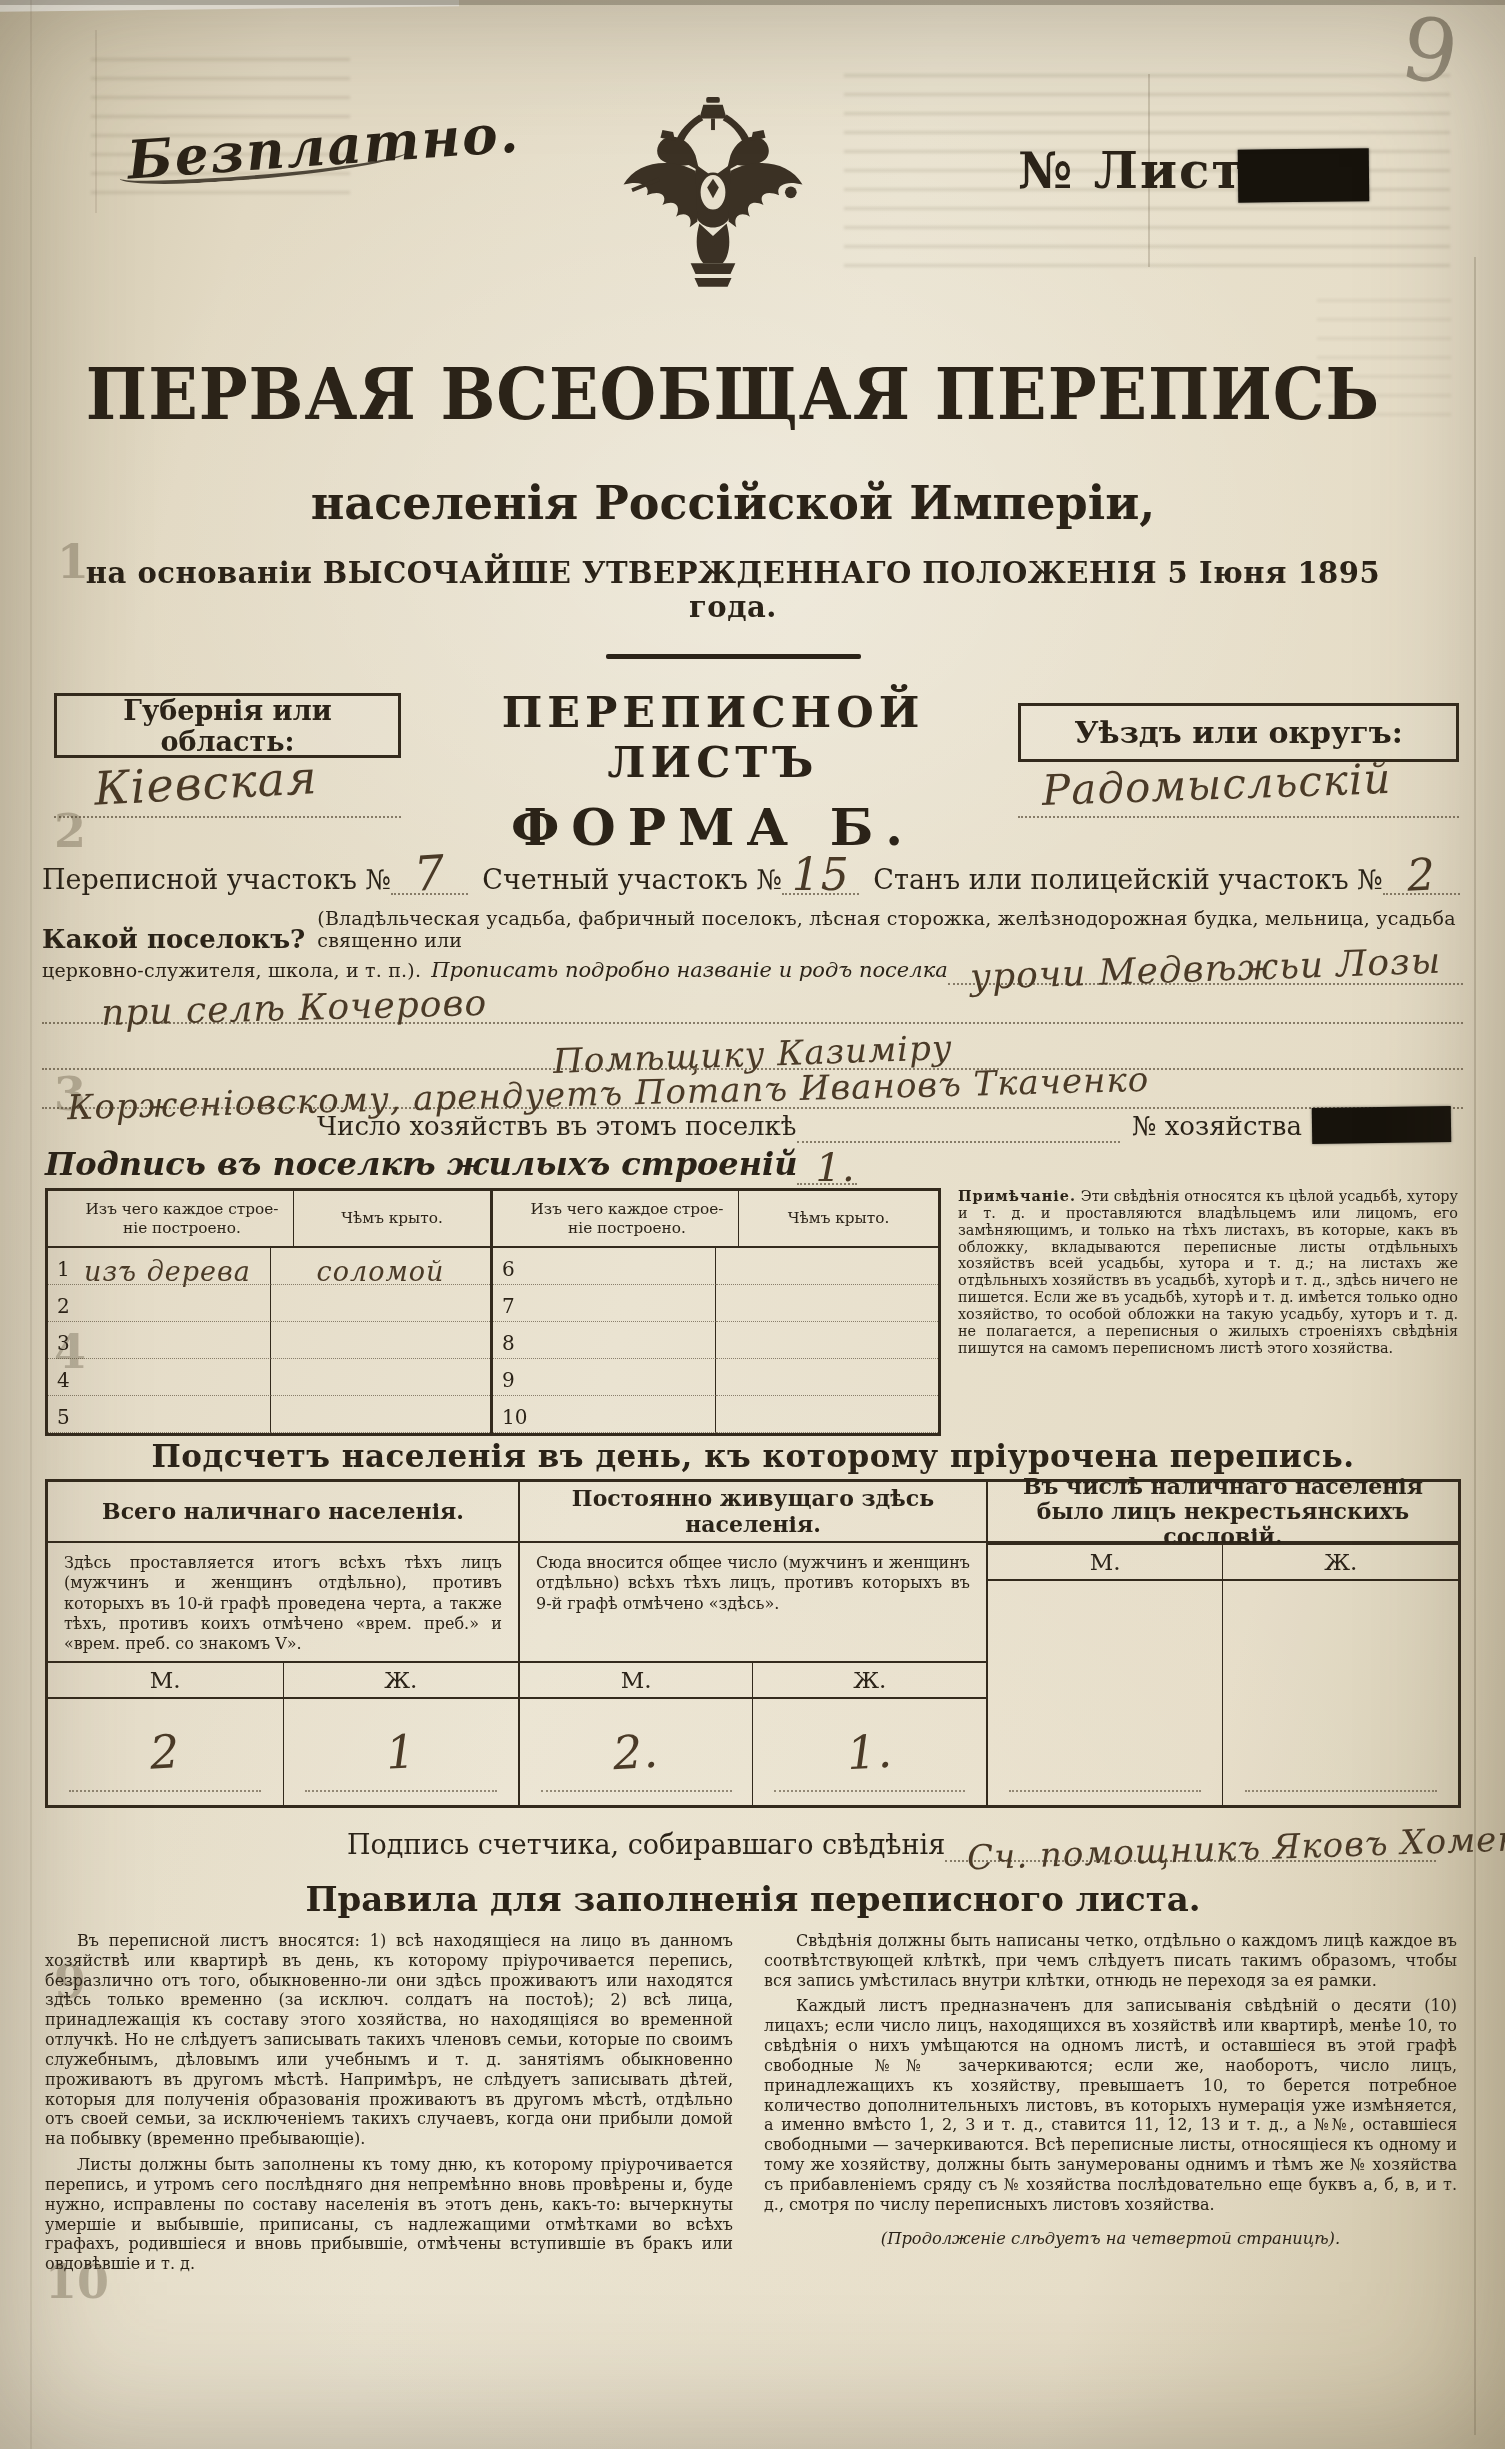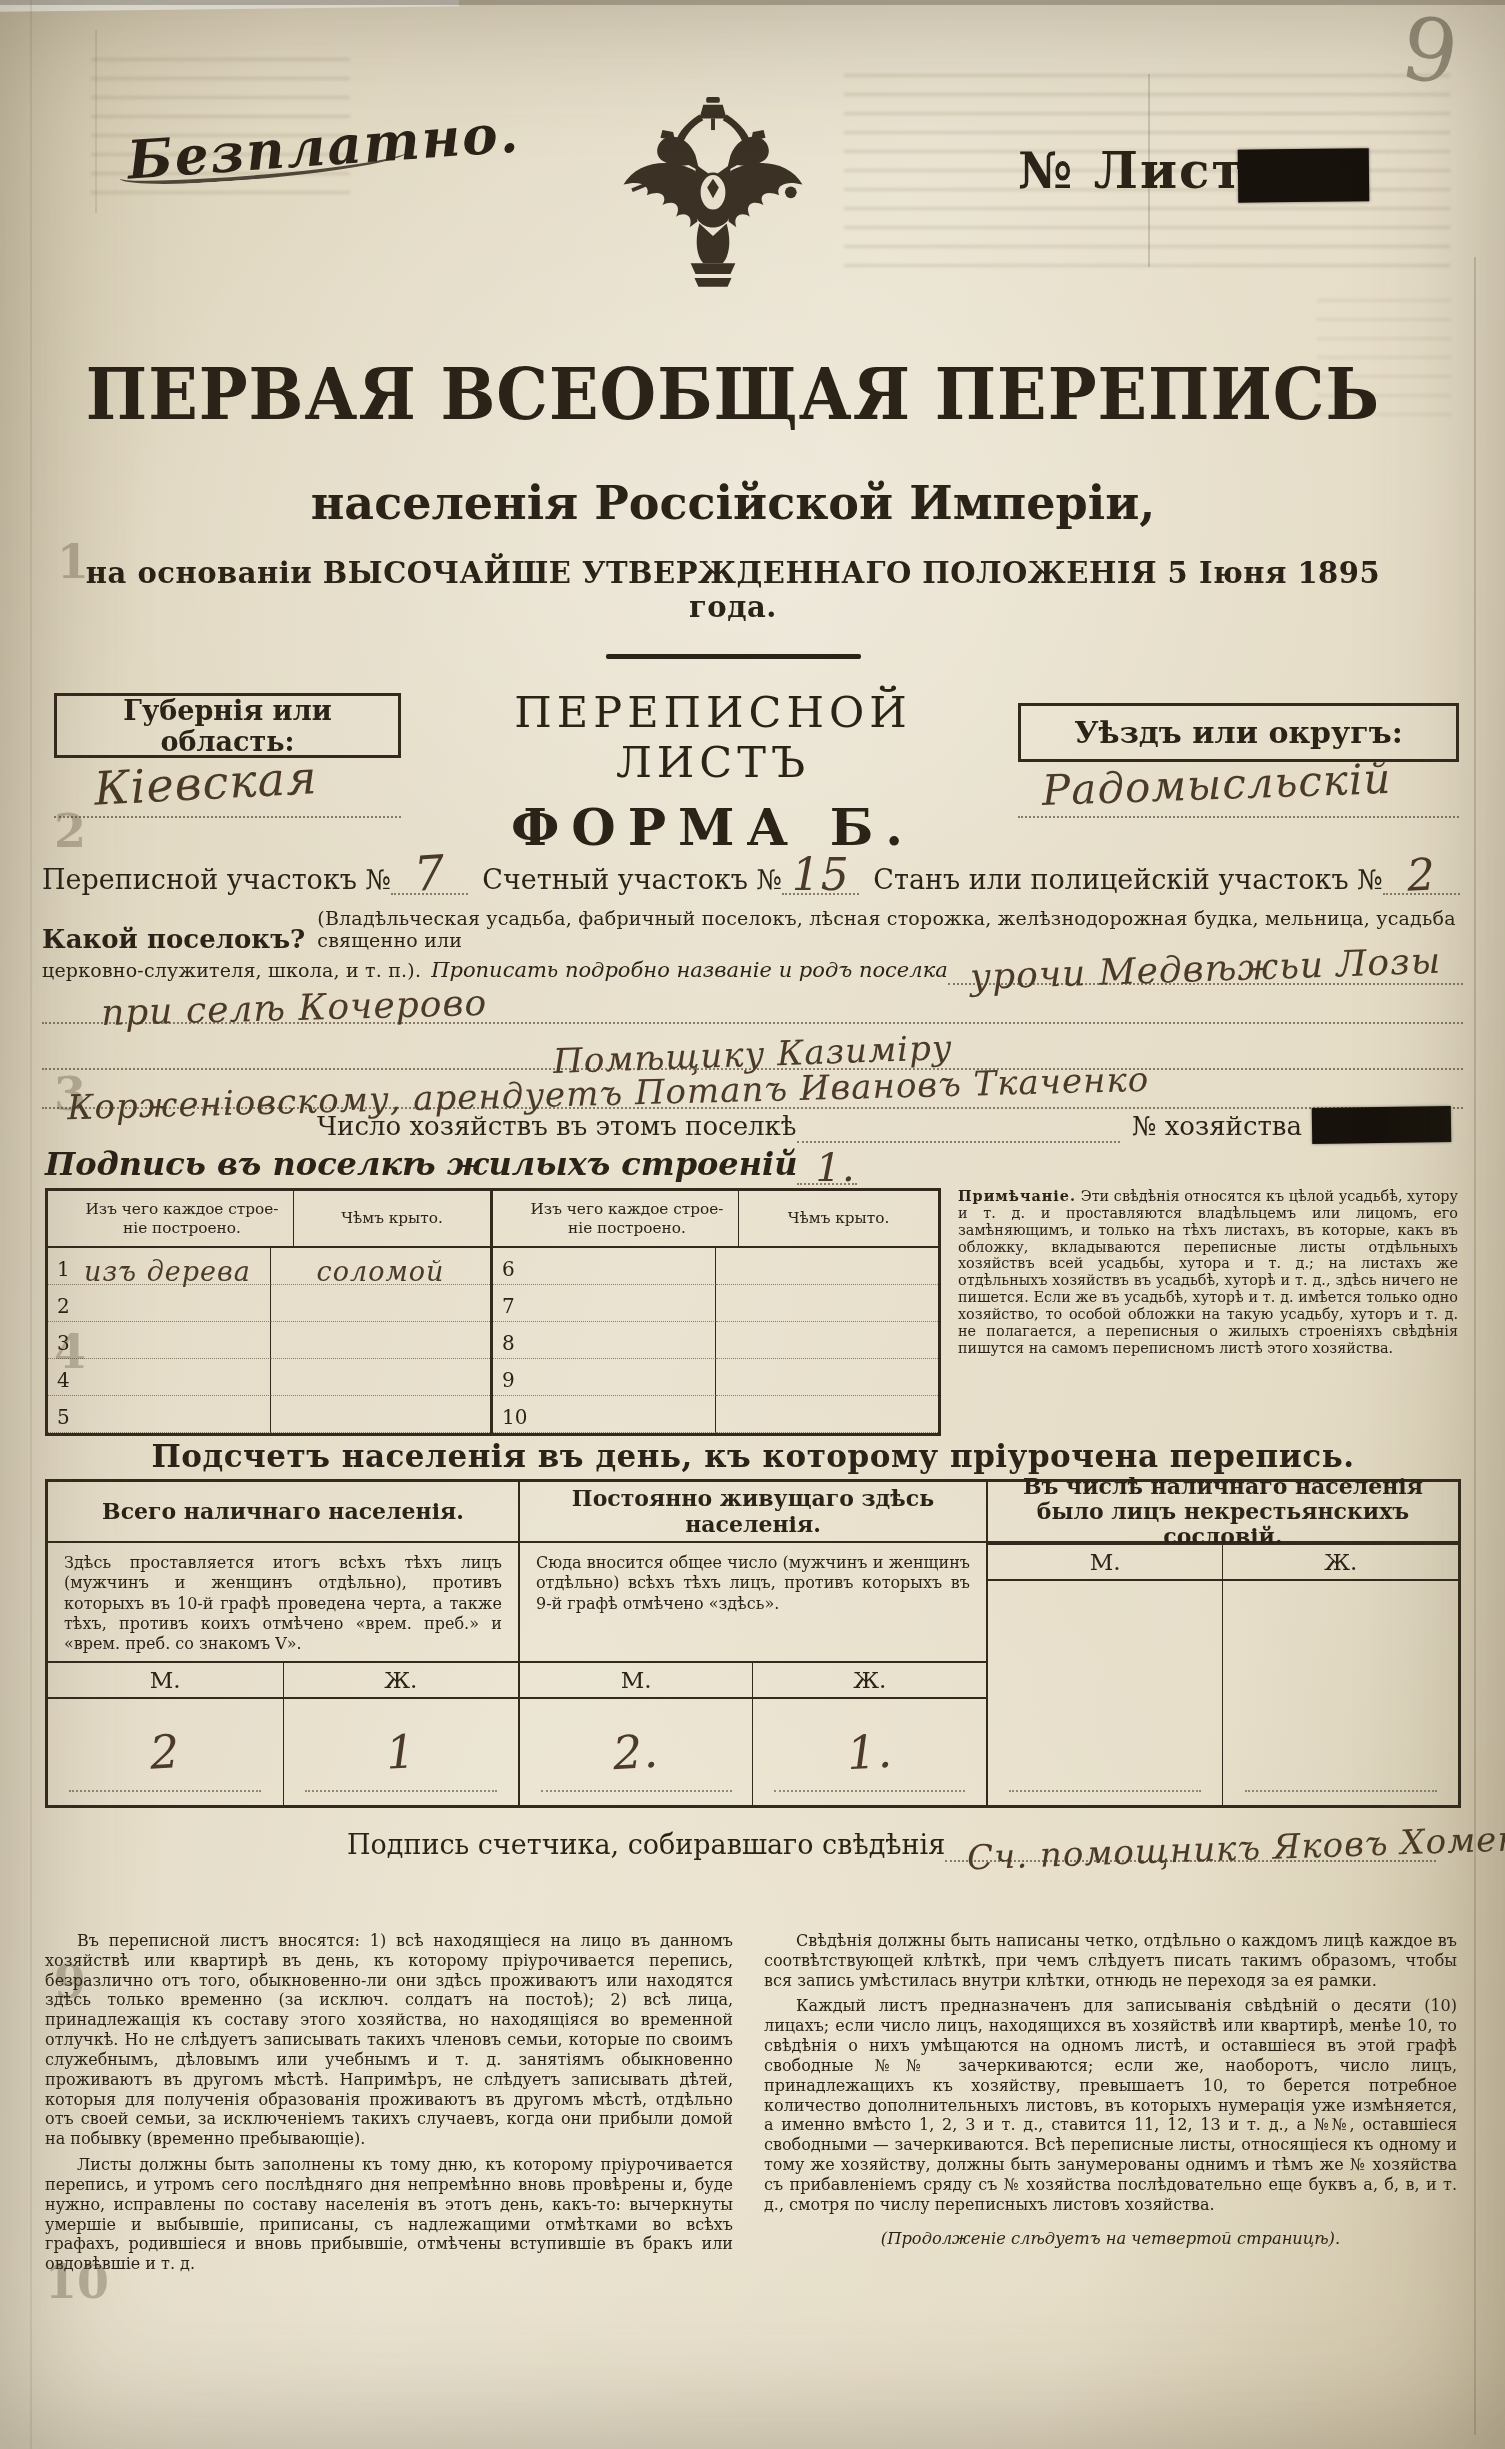--- a/index.html
+++ b/index.html
@@ -51,21 +51,21 @@
   .sheet-no { font-size:50px; font-weight:bold; letter-spacing:2px; }
   .pencil-nine { font-size:87px; color:#958d7b; transform:rotate(9deg); font-family:"DejaVu Serif",serif; }
 
   .masthead { left:40px; top:356px; width:1386px; text-align:center; position:absolute; }
   .m-title { font-size:65px; font-weight:bold; letter-spacing:1px; transform:scale(1,1.1); }
   .m-sub { margin-top:44px; font-size:46px; font-weight:bold; }
   .m-basis { margin-top:26px; font-size:29px; font-weight:bold; letter-spacing:0.5px; }
   .m-rule { margin:30px auto 0; width:255px; height:5px; background:#2b2318; border-radius:2px; }
 
   .headbox { border:3px solid #332a1d; display:flex; align-items:center; justify-content:center; text-align:center; background:rgba(255,255,255,.06); }
-  .formtitle1 { font-size:43px; font-weight:normal; letter-spacing:5px; }
+  .formtitle1 { font-size:43px; font-weight:bold; letter-spacing:5px; }
   .formtitle2 { font-size:51px; font-weight:bold; letter-spacing:12px; margin-top:10px; }
 
   .lbl27 { font-size:27px; }
   .lbl26b { font-size:26px; font-weight:bold; }
   .hint { font-size:19px; letter-spacing:0.2px; }
   .instr { font-size:21px; font-style:italic; }
 
   
   .bt { display:flex; border:3px solid #332a1d; background:rgba(255,255,255,.05); }
   .bt-half { width:50%; display:flex; flex-direction:column; }
@@ -401,20 +401,21 @@
     </div>
   </div>
 
   <div class="abs row" style="left:347px; top:1820px; width:1089px; height:42px;">
     <span class="lbl27" style="white-space:nowrap; padding-bottom:2px;">Подпись счетчика, собиравшаго свѣдѣнія</span>
     <span class="fill" style="justify-content:flex-start;">
         <span class="hw" style="font-size:34px; margin:0 0 -7px 22px; transform:rotate(-2deg);">Сч. помощникъ Яковъ Хоменко</span>
       </span>
   </div>
 
+  <div class="abs center rules-title" style="left:45px; top:1879px; width:1416px;">Правила для заполненія переписного листа.</div>
 
   <div class="abs rules-col" style="left:45px; top:1931px; width:688px;">
     <p>Въ переписной листъ вносятся: 1) всѣ находящіеся на лицо въ данномъ хозяйствѣ или квартирѣ въ день, къ которому пріурочивается перепись, безразлично отъ того, обыкновенно-ли они здѣсь проживаютъ или находятся здѣсь только временно (за исключ. солдатъ на постоѣ); 2) всѣ лица, принадлежащія къ составу этого хозяйства, но находящіяся во временной отлучкѣ. Но не слѣдуетъ записывать такихъ членовъ семьи, которые по своимъ служебнымъ, дѣловымъ или учебнымъ и т. д. занятіямъ обыкновенно проживаютъ въ другомъ мѣстѣ. Напримѣръ, не слѣдуетъ записывать дѣтей, которыя для полученія образованія проживаютъ въ другомъ мѣстѣ, отдѣльно отъ своей семьи, за исключеніемъ такихъ случаевъ, когда они прибыли домой на побывку (временно пребывающіе).</p>
     <p>Листы должны быть заполнены къ тому дню, къ которому пріурочивается перепись, и утромъ сего послѣдняго дня непремѣнно вновь провѣрены и, буде нужно, исправлены по составу населенія въ этотъ день, какъ-то: вычеркнуты умершіе и выбывшіе, приписаны, съ надлежащими отмѣтками во всѣхъ графахъ, родившіеся и вновь прибывшіе, отмѣчены вступившіе въ бракъ или овдовѣвшіе и т. д.</p>
   </div>
   <div class="abs rules-col" style="left:764px; top:1931px; width:693px;">
     <p>Свѣдѣнія должны быть написаны четко, отдѣльно о каждомъ лицѣ каждое въ соотвѣтствующей клѣткѣ, при чемъ слѣдуетъ писать такимъ образомъ, чтобы вся запись умѣстилась внутри клѣтки, отнюдь не переходя за ея рамки.</p>
     <p>Каждый листъ предназначенъ для записыванія свѣдѣній о десяти (10) лицахъ; если число лицъ, находящихся въ хозяйствѣ или квартирѣ, менѣе 10, то свѣдѣнія о нихъ умѣщаются на одномъ листѣ, и оставшіеся въ этой графѣ свободные №№ зачеркиваются; если же, наоборотъ, число лицъ, принадлежащихъ къ хозяйству, превышаетъ 10, то берется потребное количество дополнительныхъ листовъ, въ которыхъ нумерація уже измѣняется, а именно вмѣсто 1, 2, 3 и т. д., ставится 11, 12, 13 и т. д., а №№, оставшіеся свободными — зачеркиваются. Всѣ переписные листы, относящіеся къ одному и тому же хозяйству, должны быть занумерованы однимъ и тѣмъ же № хозяйства съ прибавленіемъ сряду съ № хозяйства послѣдовательно еще буквъ а, б, в, и т. д., смотря по числу переписныхъ листовъ хозяйства.</p>
     <div class="contnote">(Продолженіе слѣдуетъ на четвертой страницѣ).</div>
   </div>

